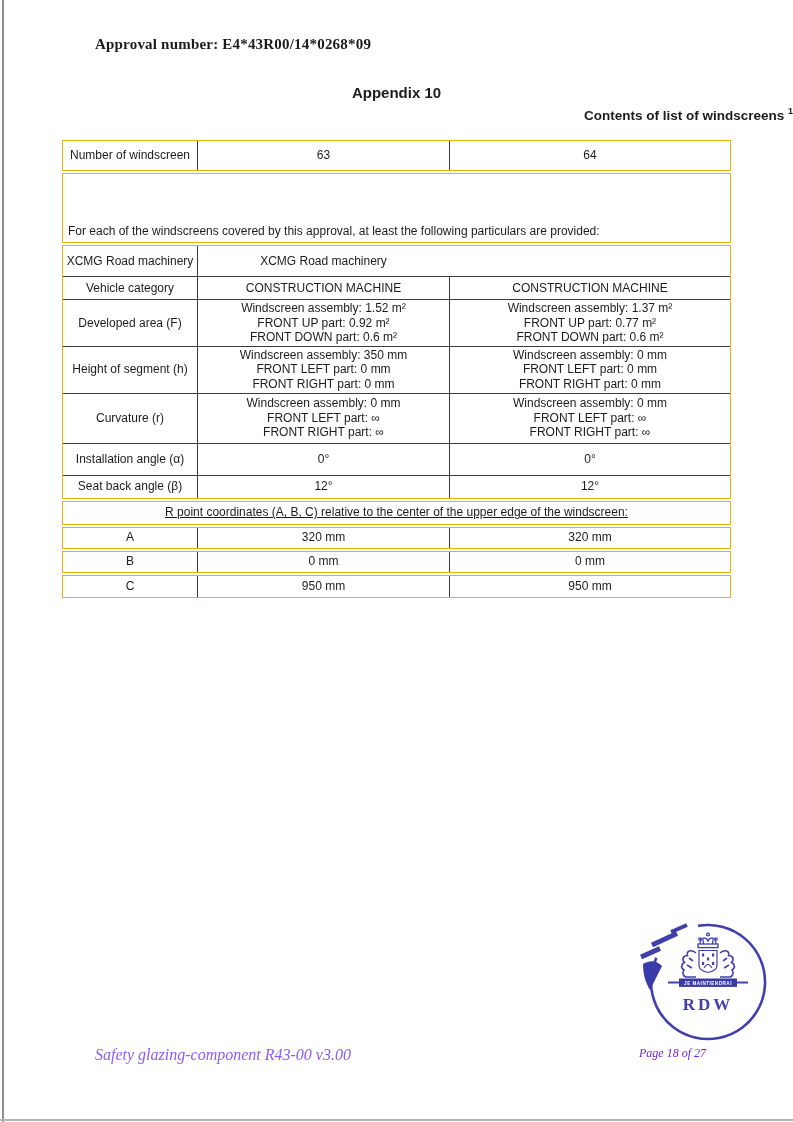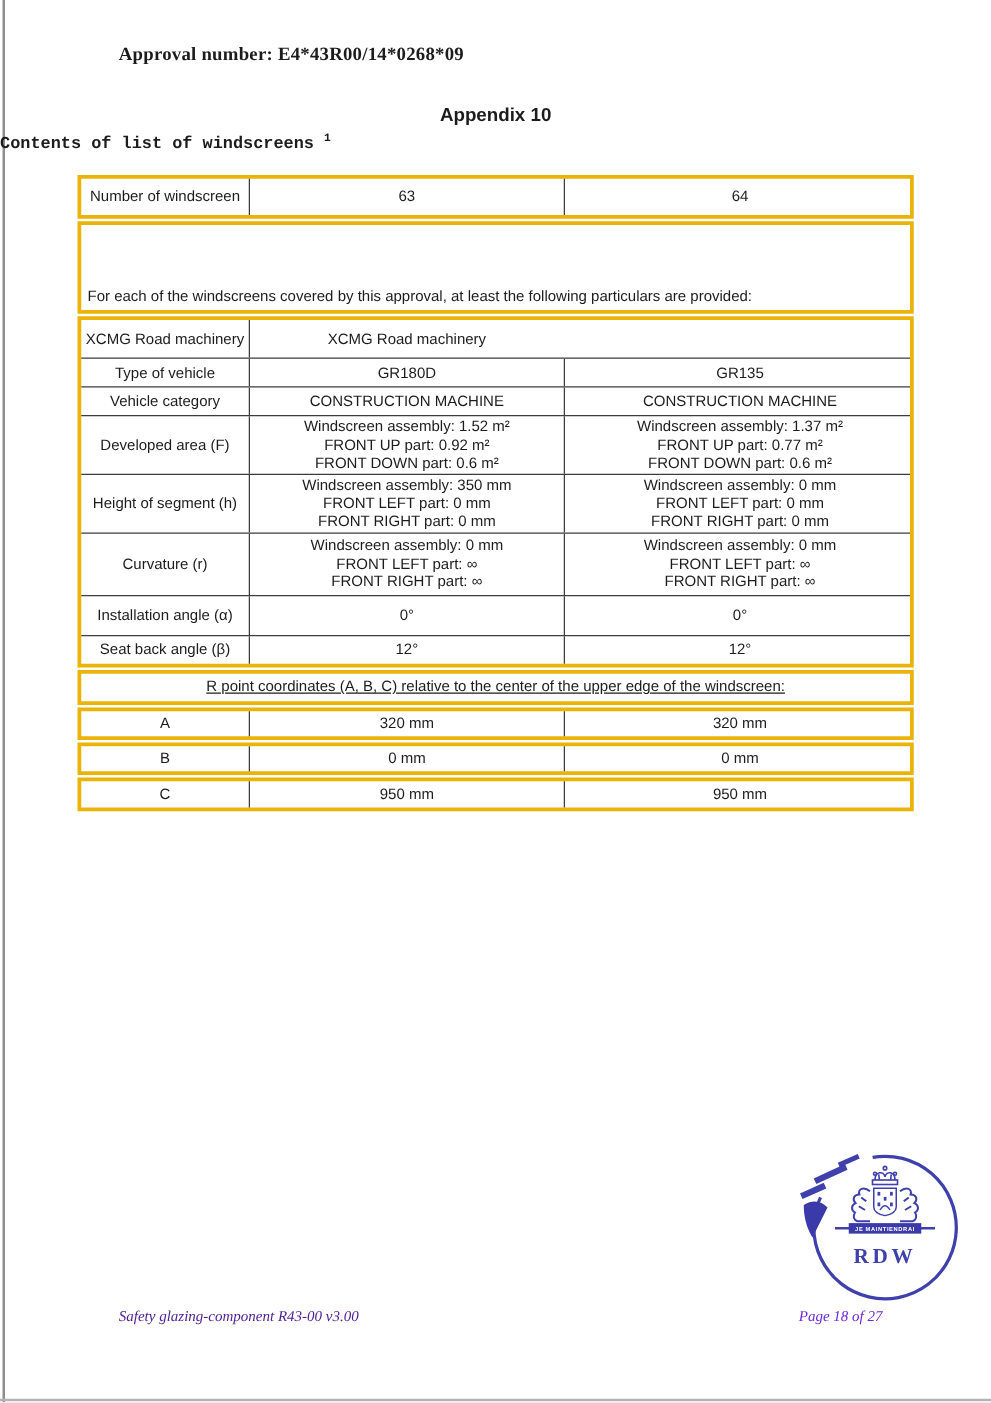--- a/index.html
+++ b/index.html
@@ -19,44 +19,44 @@
     position:absolute;left:95px;top:36px;
     font-family:"Liberation Serif", serif;
     font-weight:bold;font-size:15px;letter-spacing:.2px;
   }
   .h-appendix{
     position:absolute;left:0;top:84px;width:793px;
     text-align:center;font-weight:bold;font-size:15px;
   }
   .h-contents{
     position:absolute;left:0;top:106px;width:793px;
-    text-align:left;font-weight:bold;font-size:13.5px;font-family:Liberation Mono, monospace;
+    text-align:right;font-weight:bold;font-size:13.5px;
   }
   .h-contents sup{font-size:9px;}
 
   .tbl{position:absolute;left:62px;top:140px;width:669px;font-size:12px;line-height:14.5px;}
-  .tsec{border:3px solid #eab308;background:#fff;box-sizing:border-box;width:669px;}
+  .tsec{border:1px solid #eab308;background:#fff;box-sizing:border-box;width:669px;}
   .tgap{height:2px;}
   .trow{display:grid;grid-template-columns:134px 252px 281px;}
   .trow + .trow{border-top:1px solid #3c3c3c;}
   .tc{
     display:flex;flex-direction:column;justify-content:center;align-items:center;
     text-align:center;border-left:1px solid #3c3c3c;box-sizing:border-box;
     padding:1px 3px;
   }
   .tc:first-child{border-left:none;}
   .note-row{display:flex;align-items:center;min-height:19px;padding:1px 0 1px 5px;text-align:left;margin-top:47px;}
   .span-row{display:flex;align-items:center;justify-content:center;min-height:20px;text-align:left;padding:1px 3px;text-decoration:underline;}
   .mh29{min-height:29px;} .mh30{min-height:30px;} .mh22{min-height:22px;}
   .mh45{min-height:45px;} .mh46{min-height:46px;} .mh49{min-height:49px;}
   .mh31{min-height:31px;} .mh20{min-height:20px;} .mh21{min-height:21px;}
 
   .footer-left{
     position:absolute;left:95px;top:1046px;
-    font-family:"Liberation Serif", serif;font-style:italic;font-size:12px;color:#4c1d95;
+    font-family:"Liberation Serif", serif;font-style:italic;font-size:16px;color:#8b5cf6;
   }
   .footer-right{
     position:absolute;right:87px;top:1046px;
     font-family:"Liberation Serif", serif;font-style:italic;font-size:12px;color:#6d28d9;
   }
   .stamp{position:absolute;left:640px;top:920px;width:145px;height:122px;}
 </style>
 </head>
 <body>
 
@@ -92,29 +92,20 @@
 
       <div class="trow mh30">
         <div class="tc">
             <div>XCMG Road machinery</div>
           </div>
         <div class="tc">
             <div>XCMG Road machinery</div>
           </div>
       </div>
 
-      <div class="trow mh22">
-        <div class="tc">Type of vehicle</div>
-        <div class="tc">
-            <div>GR180D</div>
-          </div>
-        <div class="tc">
-            <div>GR135</div>
-          </div>
-      </div>
 
       <div class="trow mh22">
         <div class="tc">Vehicle category</div>
         <div class="tc">
             <div>CONSTRUCTION MACHINE</div>
           </div>
         <div class="tc">
             <div>CONSTRUCTION MACHINE</div>
           </div>
       </div>

